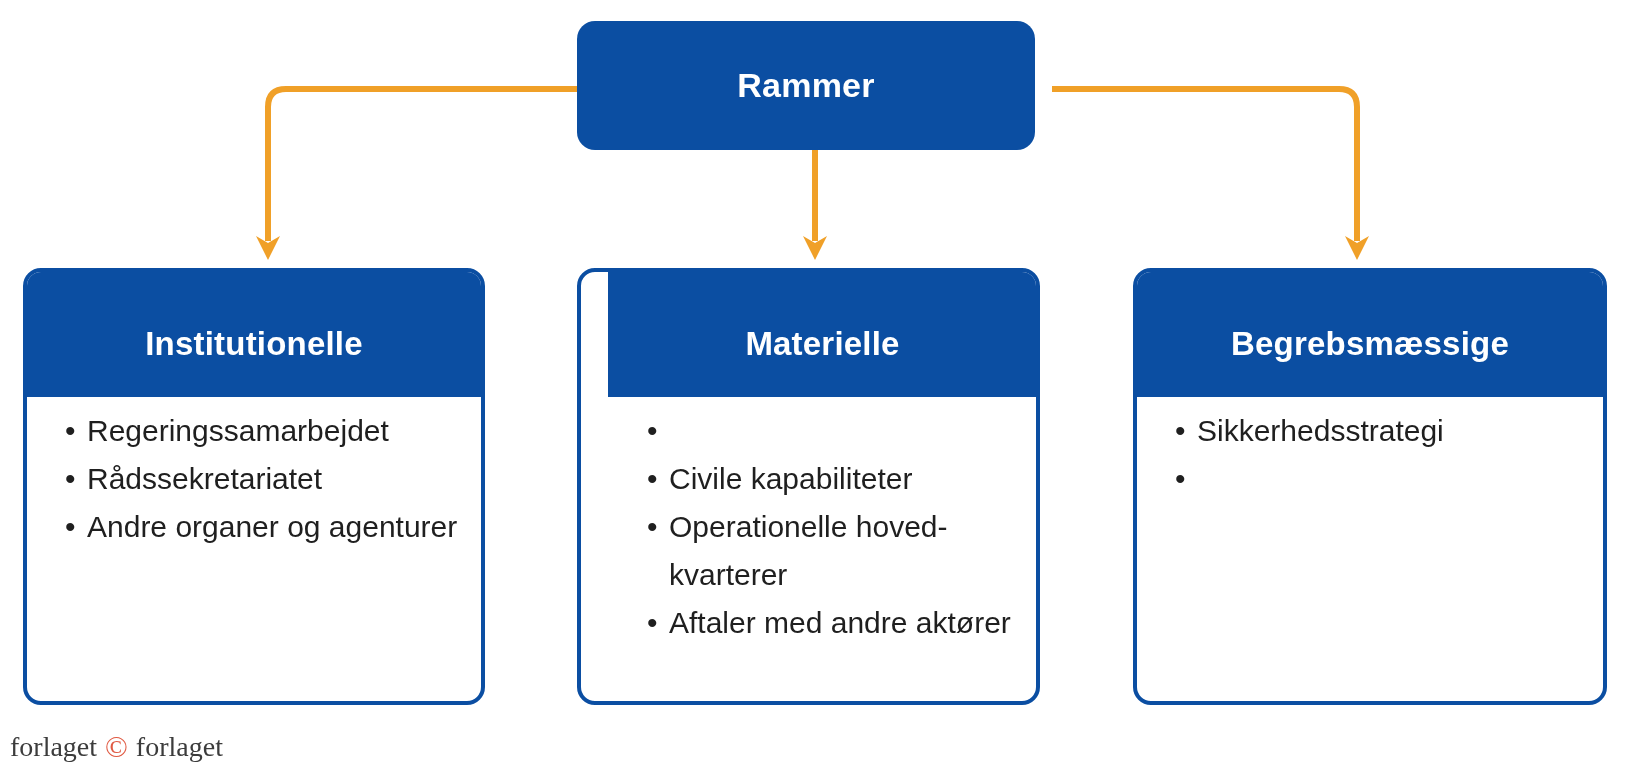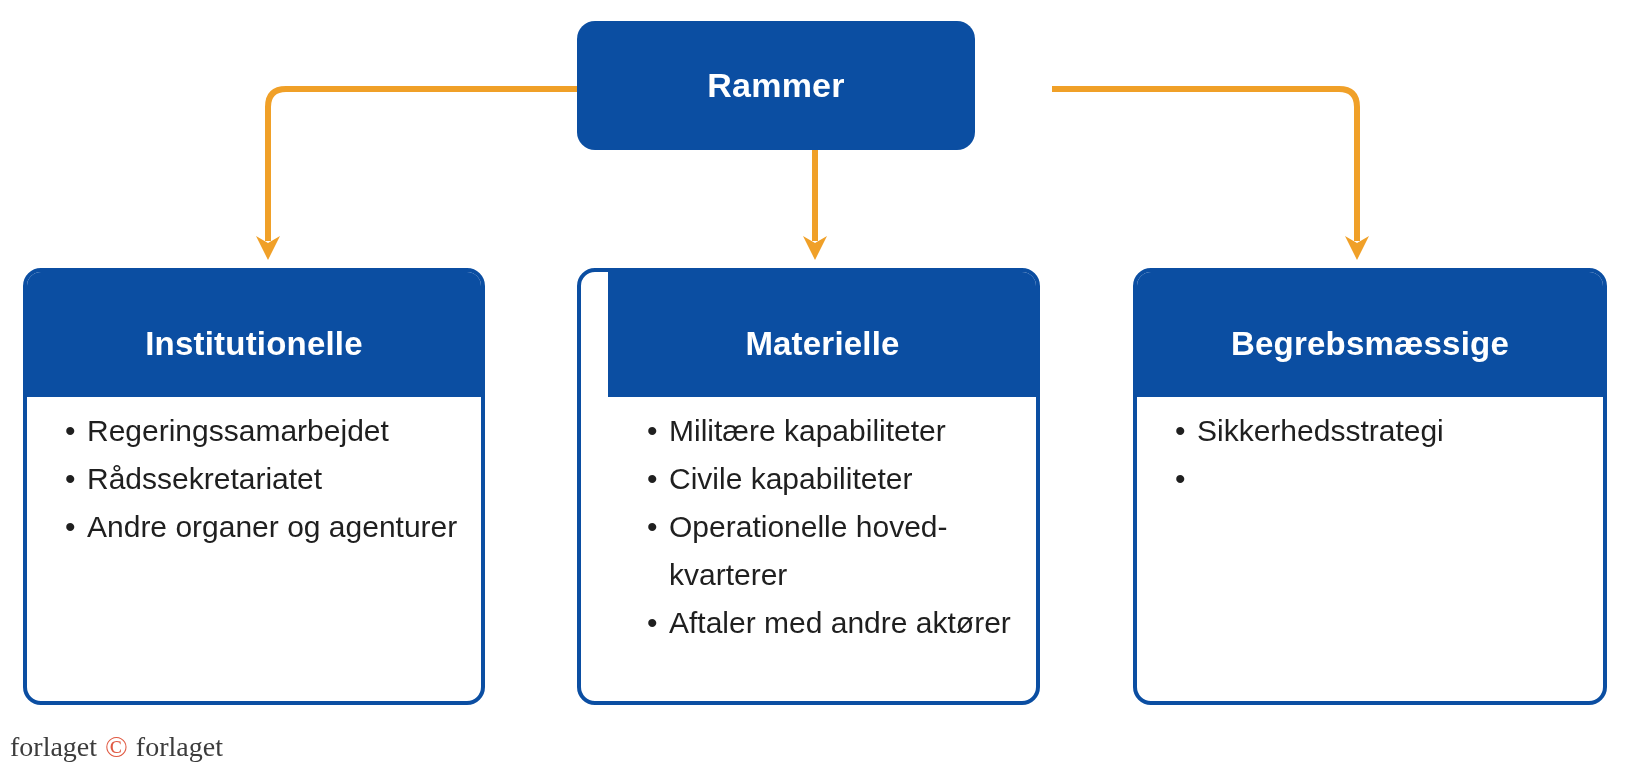--- a/index.html
+++ b/index.html
@@ -20,21 +20,21 @@
   }
   .arrow-layer{
     position:absolute;left:0;top:0;width:1629px;height:769px;
     pointer-events:none;
   }
   .arrow-line{fill:none;stroke:var(--orange);stroke-width:6;}
   .arrow-head{fill:var(--orange);stroke:none;}
 
   .root-box{
     position:absolute;
-    left:577px;top:21px;width:398px;height:129px;
+    left:577px;top:21px;width:458px;height:129px;
     background:var(--blue);
     border-radius:18px;
     display:flex;align-items:center;justify-content:center;
   }
   .root-box .title{
     color:#ffffff;font-size:34px;font-weight:bold;letter-spacing:0.2px;
   }
   .branch-box{
     position:absolute;
     top:268px;height:437px;
@@ -132,21 +132,20 @@
   </div>
 
   <div class="branch-box pos-1">
     <div class="branch-header">
       <span class="title">Materielle</span>
     </div>
     <div class="branch-body">
       <ul class="bullet-list">
         <li>
             <span class="bullet">•</span>
-            <span class="li-text">Militære kapabiliteter</span>
           </li>
         <li>
             <span class="bullet">•</span>
             <span class="li-text">Civile kapabiliteter</span>
           </li>
         <li>
             <span class="bullet">•</span>
             <span class="li-text">Operationelle hoved-
 kvarterer</span>
           </li>

